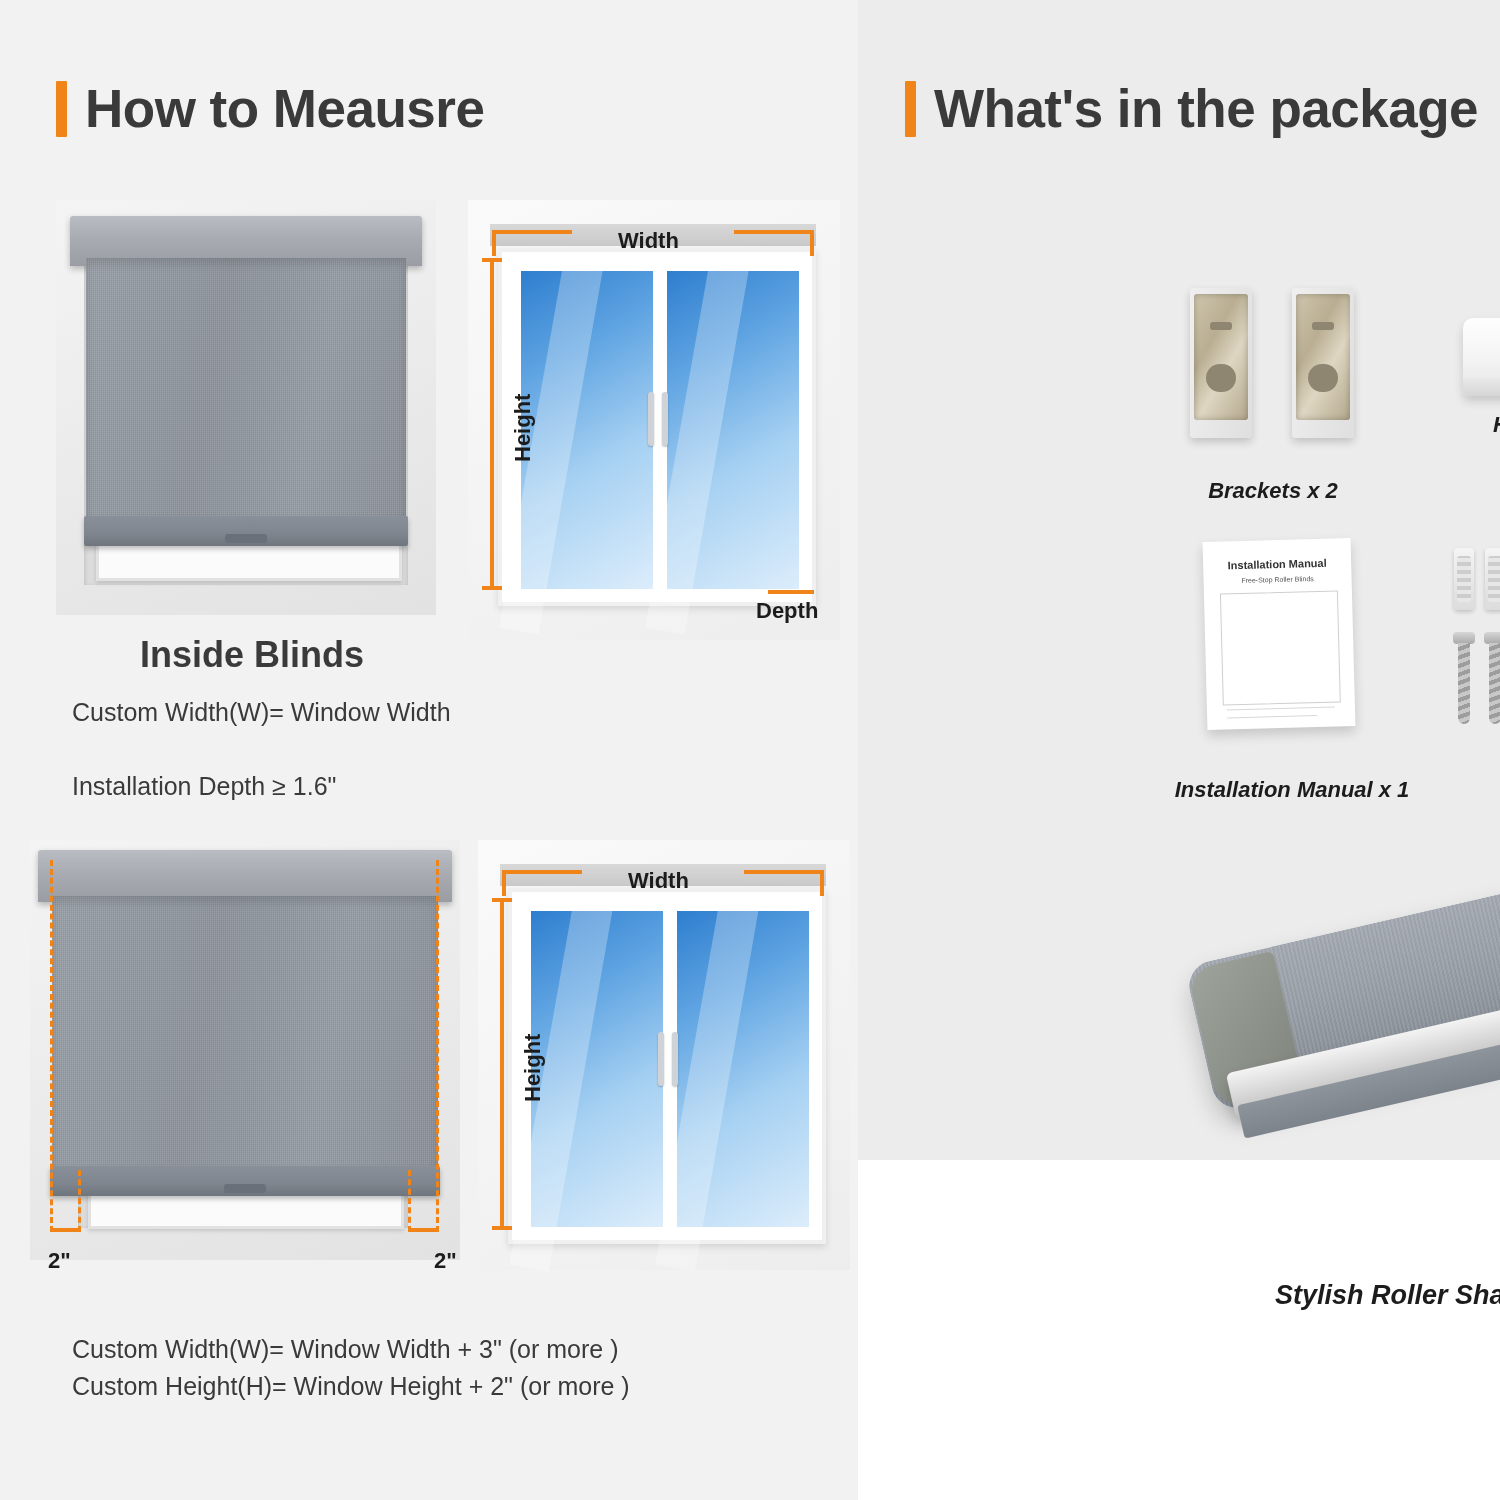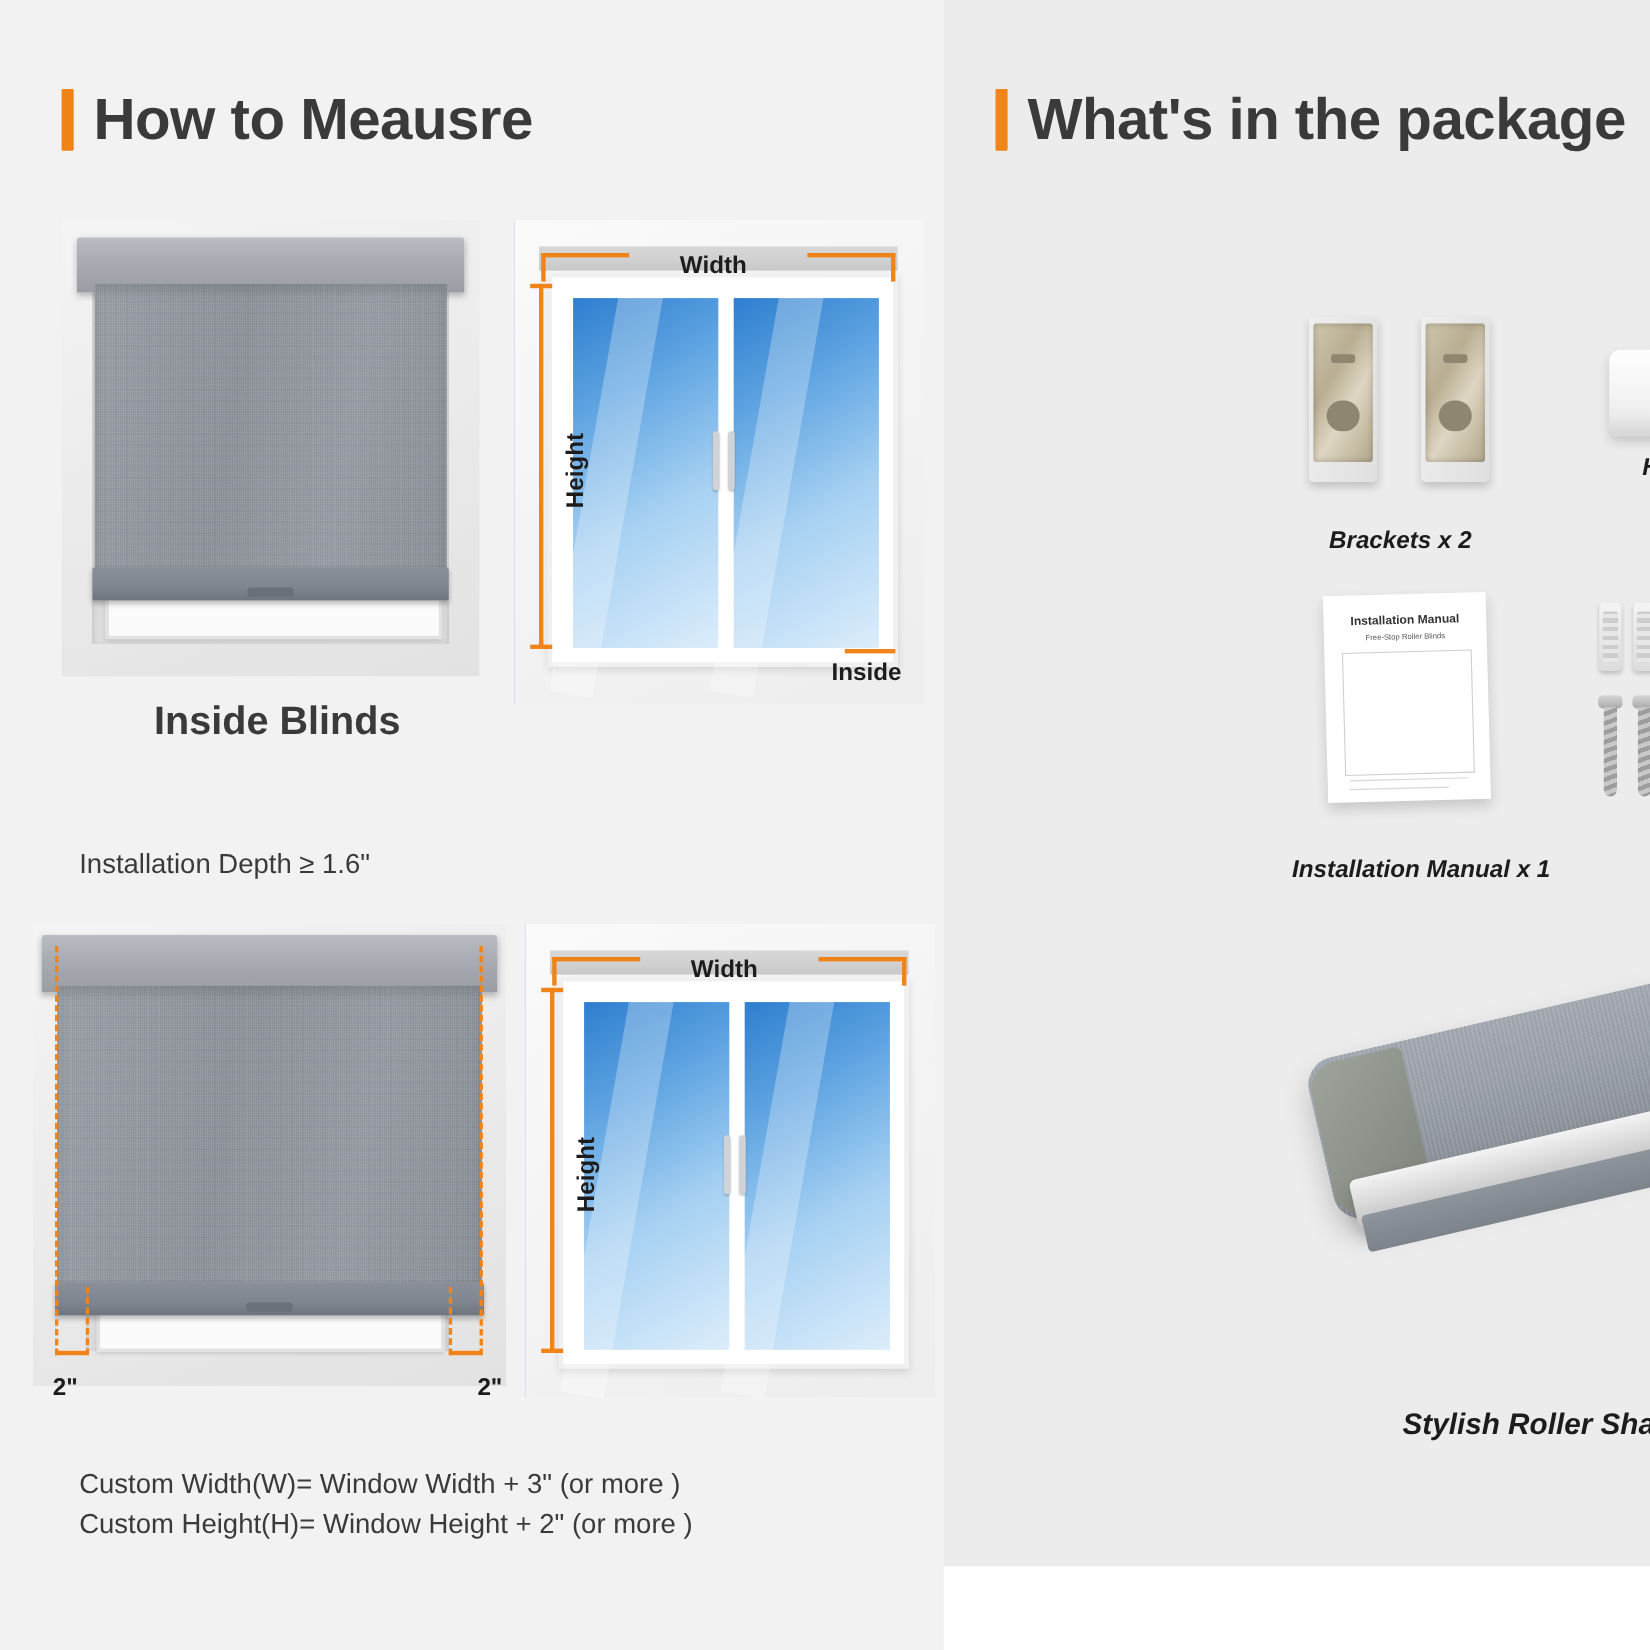--- a/index.html
+++ b/index.html
@@ -21,21 +21,21 @@
   }
   .col-left {
     position: relative;
     width: 858px;
     height: 1500px;
     background: #f2f2f2;
   }
   .col-right {
     position: relative;
     width: 642px;
-    height: 1424px;
+    height: 1160px;
     background: #ececec;
   }
   
   .heading {
     position: absolute;
     display: flex;
     align-items: center;
     gap: 18px;
   }
   .heading .bar {
@@ -447,24 +447,25 @@
       <div class="dim-line" style="left:266px; top:30px; width:80px; height:4px;"></div>
       <div class="dim-line" style="left:342px; top:30px; width:4px; height:26px;"></div>
       <div class="dim-label" style="left:150px; top:28px;">Width</div>
 
       <div class="dim-line" style="left:22px; top:58px; width:4px; height:330px;"></div>
       <div class="dim-line" style="left:14px; top:58px; width:20px; height:4px;"></div>
       <div class="dim-line" style="left:14px; top:386px; width:20px; height:4px;"></div>
       <div class="dim-label vert" style="left:42px; top:262px;">Height</div>
 
       <div class="dim-line" style="left:300px; top:390px; width:46px; height:4px;"></div>
-      <div class="dim-label" style="left:288px; top:398px;">Inside</div>
+      <div class="dim-label" style="left:288px; top:398px;">Depth</div>
     </div>
 
     <div class="mount-title" style="left:140px; top:634px;">Inside Blinds</div>
+    <div class="spec-line" style="left:72px; top:698px;">Custom Width(W)= Window Width</div>
     <div class="spec-line" style="left:72px; top:772px;">Installation Depth ≥ 1.6"</div>
 
     <div class="shade-photo" style="left:30px; top:840px; width:430px; height:420px;">
       <div class="wall"></div>
       <div class="recess" style="left:48px; top:28px; width:330px; height:360px;"></div>
       <div class="win-frame" style="left:58px; top:255px; width:310px; height:128px;">
         <div class="glass sheen" style="left:8px; top:8px; width:132px; height:54px;"></div>
         <div class="glass sheen" style="left:156px; top:8px; width:132px; height:54px;"></div>
       </div>
       <div class="headrail" style="left:8px; top:10px; width:414px; height:52px;"></div>

